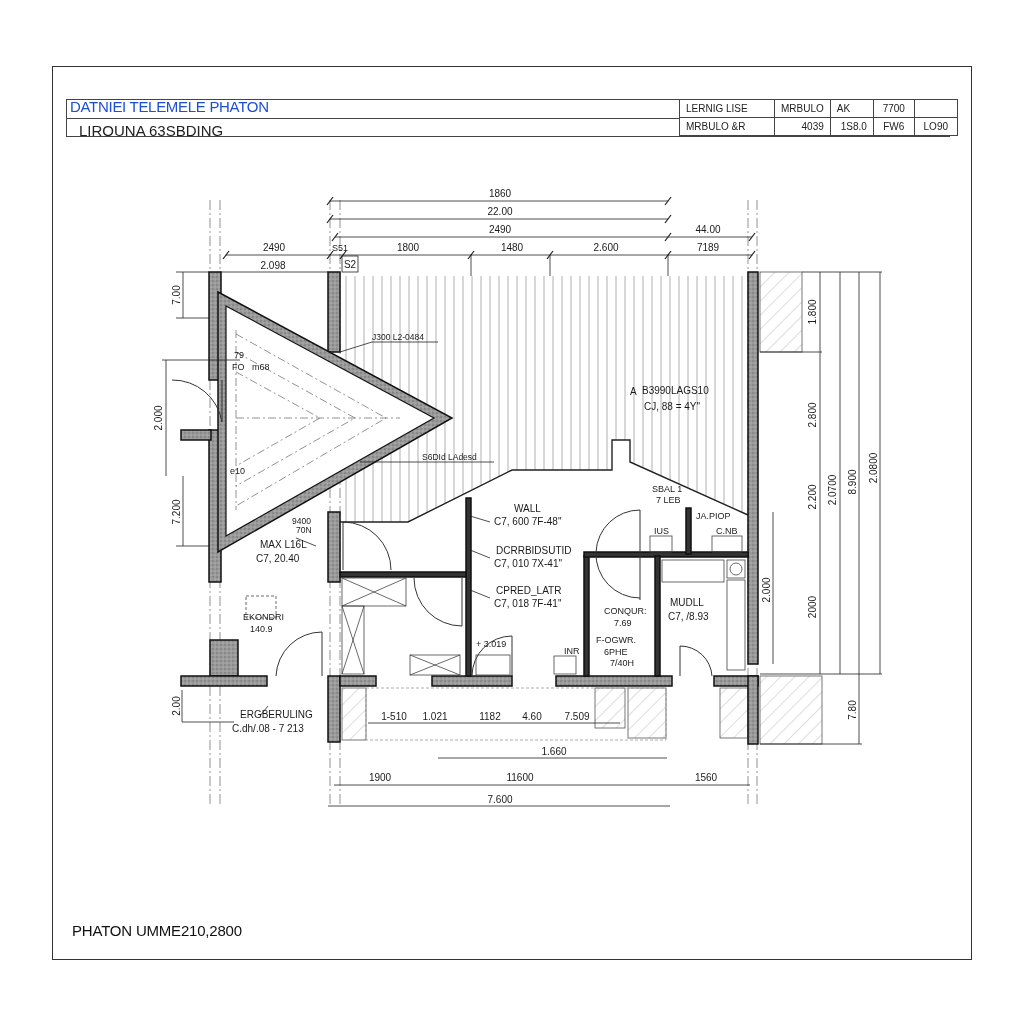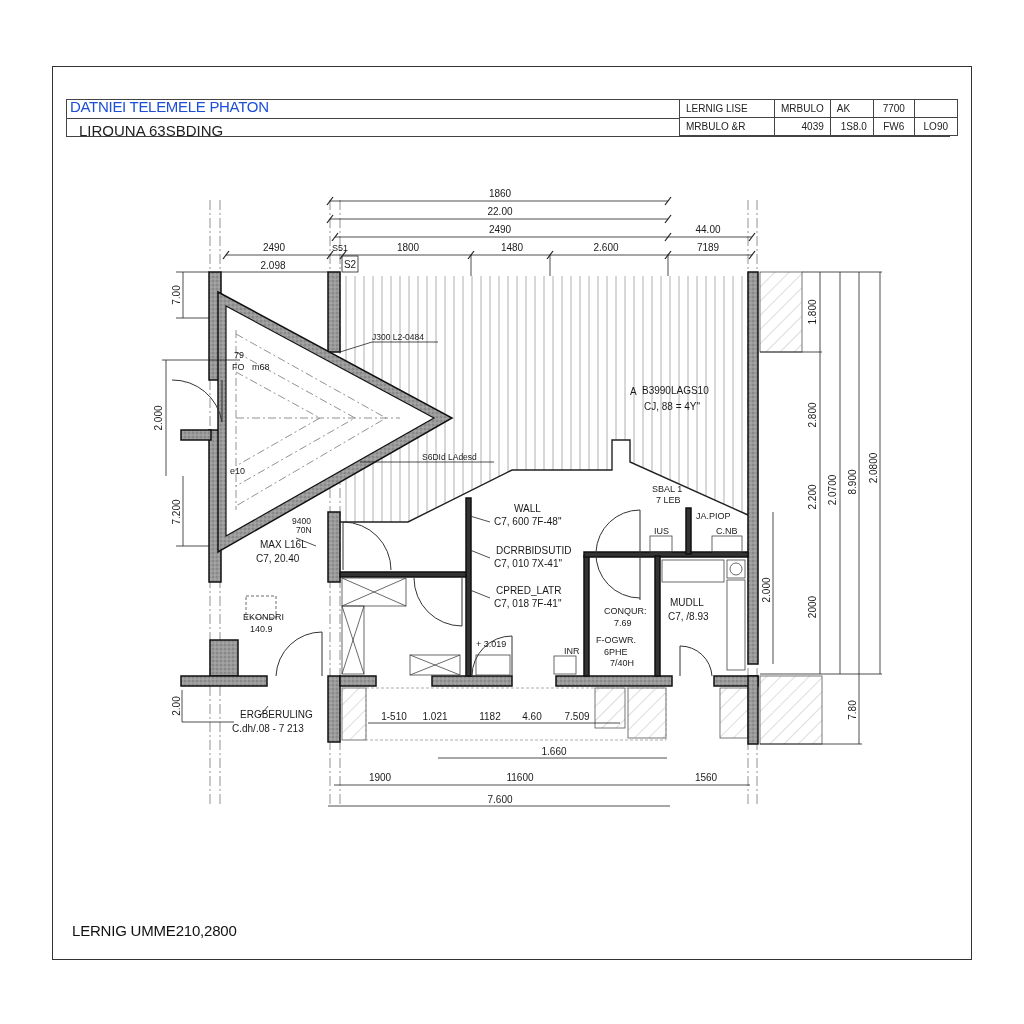--- a/index.html
+++ b/index.html
@@ -40,21 +40,21 @@
   <tr>
     <td>MRBULO &amp;R</td>
     <td style="text-align:right">4039</td>
     <td style="text-align:right">1S8.0</td>
     <td style="text-align:center">FW6</td>
     <td style="text-align:center">LO90</td>
   </tr>
 </tbody>
   </table>
 
-<div class="footer-label">LERNIG UMME210,2800</div>
+<div class="footer-label">PHATON UMME210,2800</div>
 
 <svg class="plan" width="1024" height="1024" viewBox="0 0 1024 1024">
   <defs>
     <pattern id="vlines" width="9" height="10" patternUnits="userSpaceOnUse">
       <line x1="4" y1="0" x2="4" y2="10" stroke="#9a9a9a" stroke-width="0.8"></line>
     </pattern>
     <pattern id="diag" width="10" height="10" patternUnits="userSpaceOnUse" patternTransform="rotate(45)">
       <line x1="0" y1="0" x2="0" y2="10" stroke="#aaa" stroke-width="0.8"></line>
     </pattern>
     <pattern id="wallfill" width="4" height="4" patternUnits="userSpaceOnUse">

